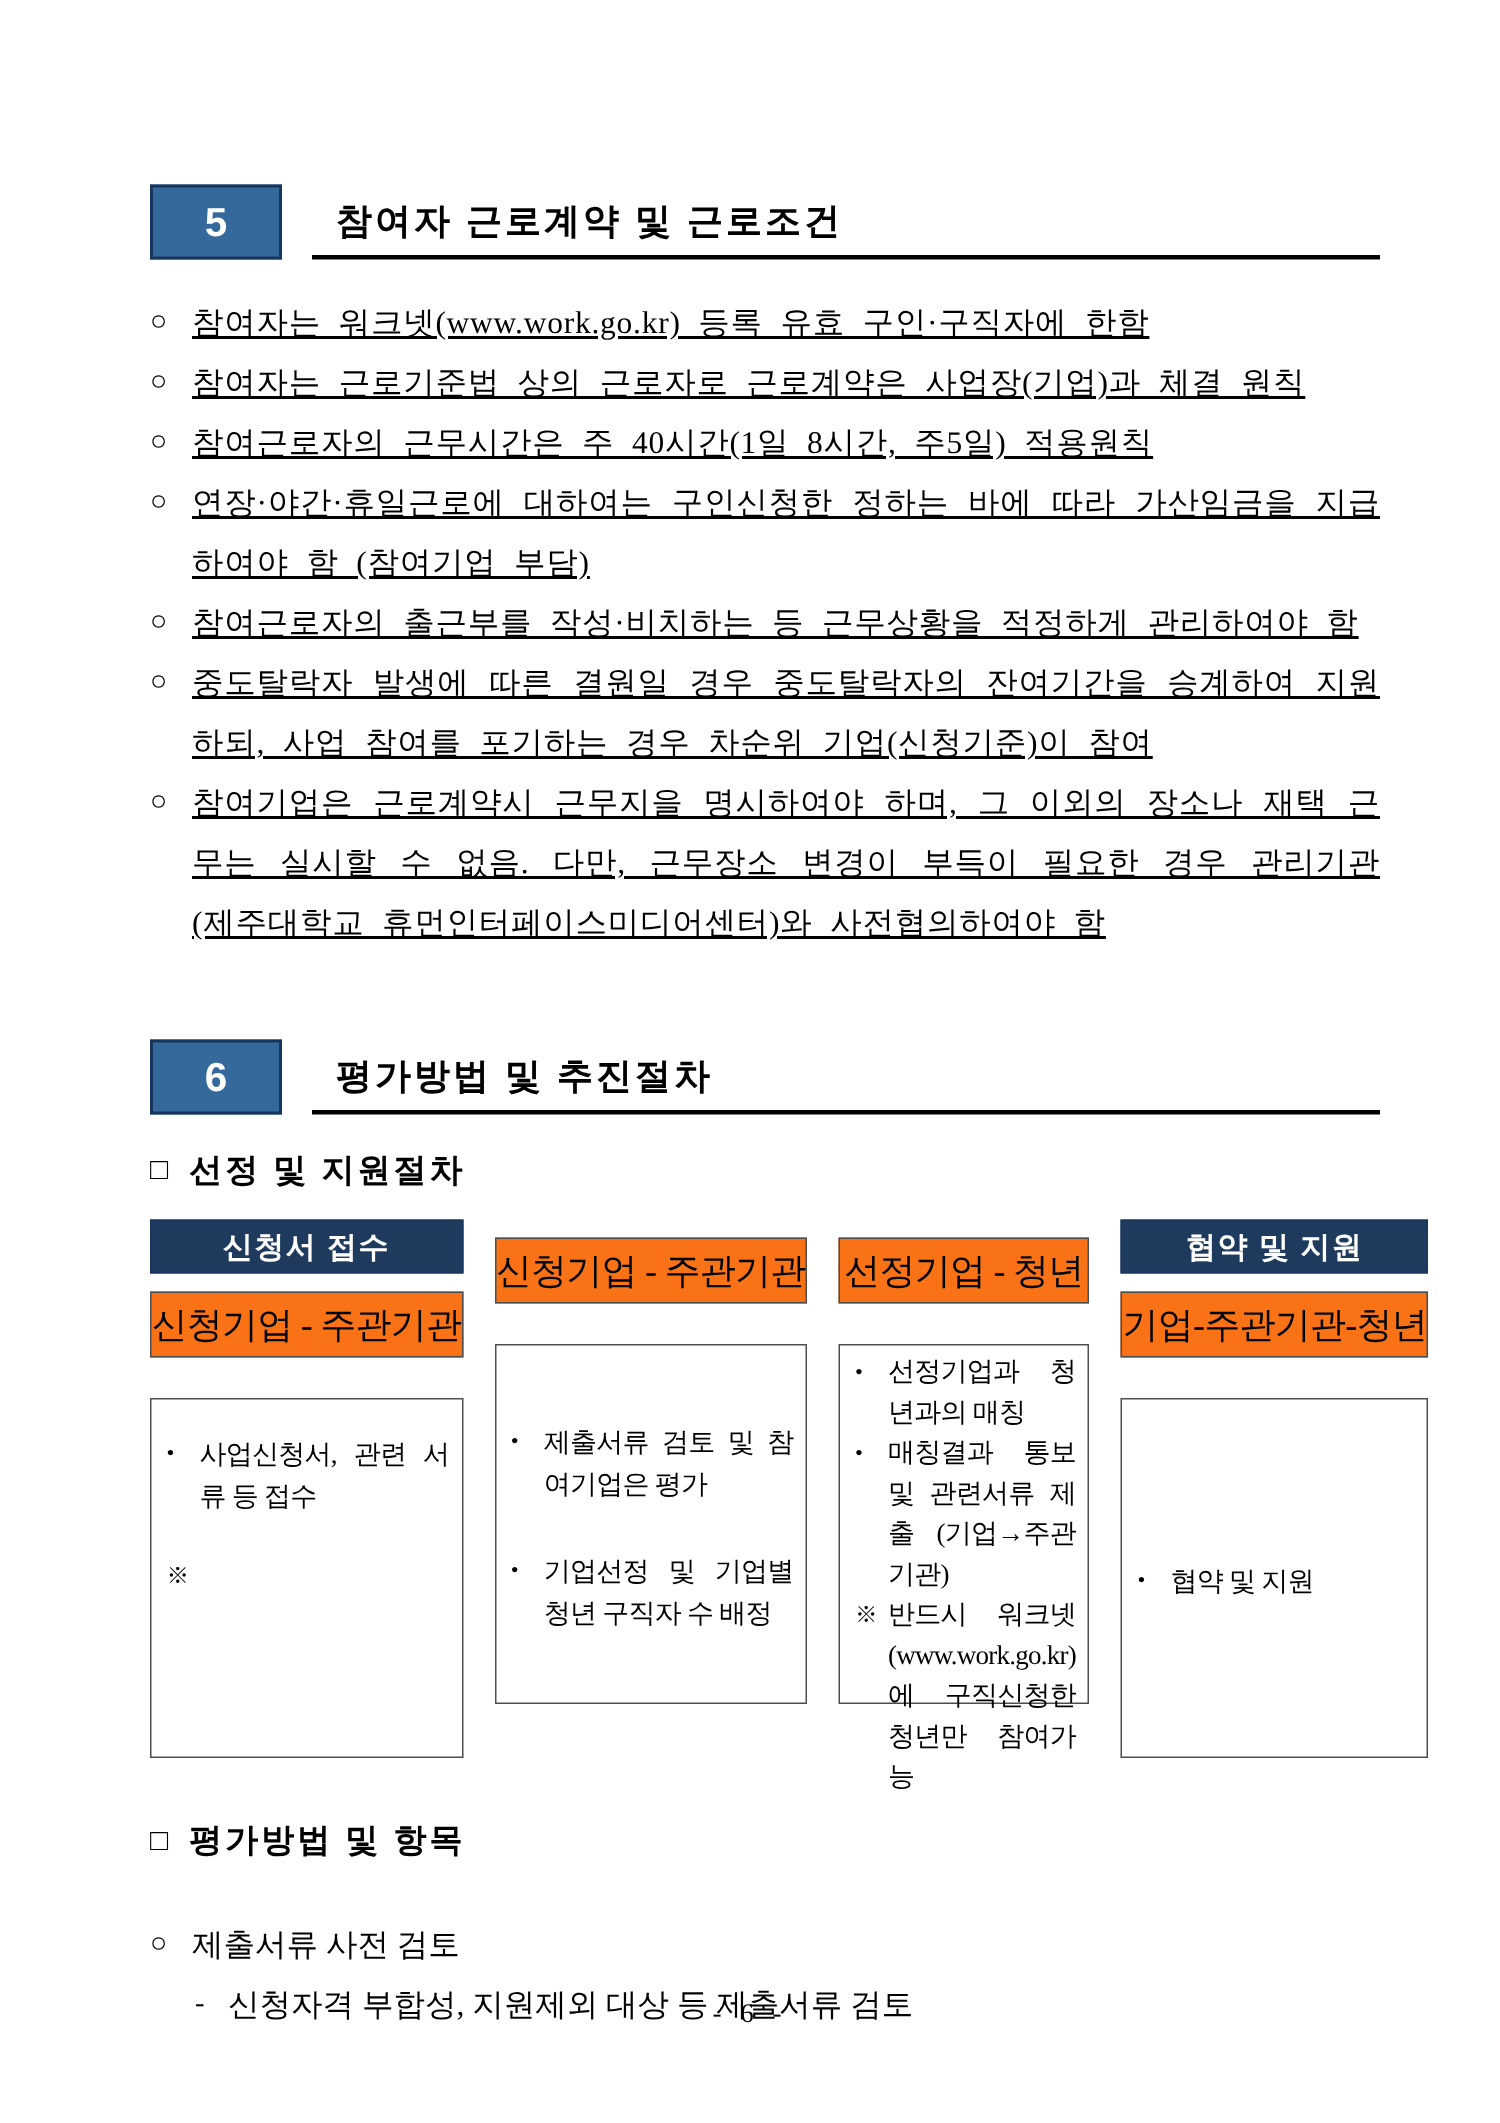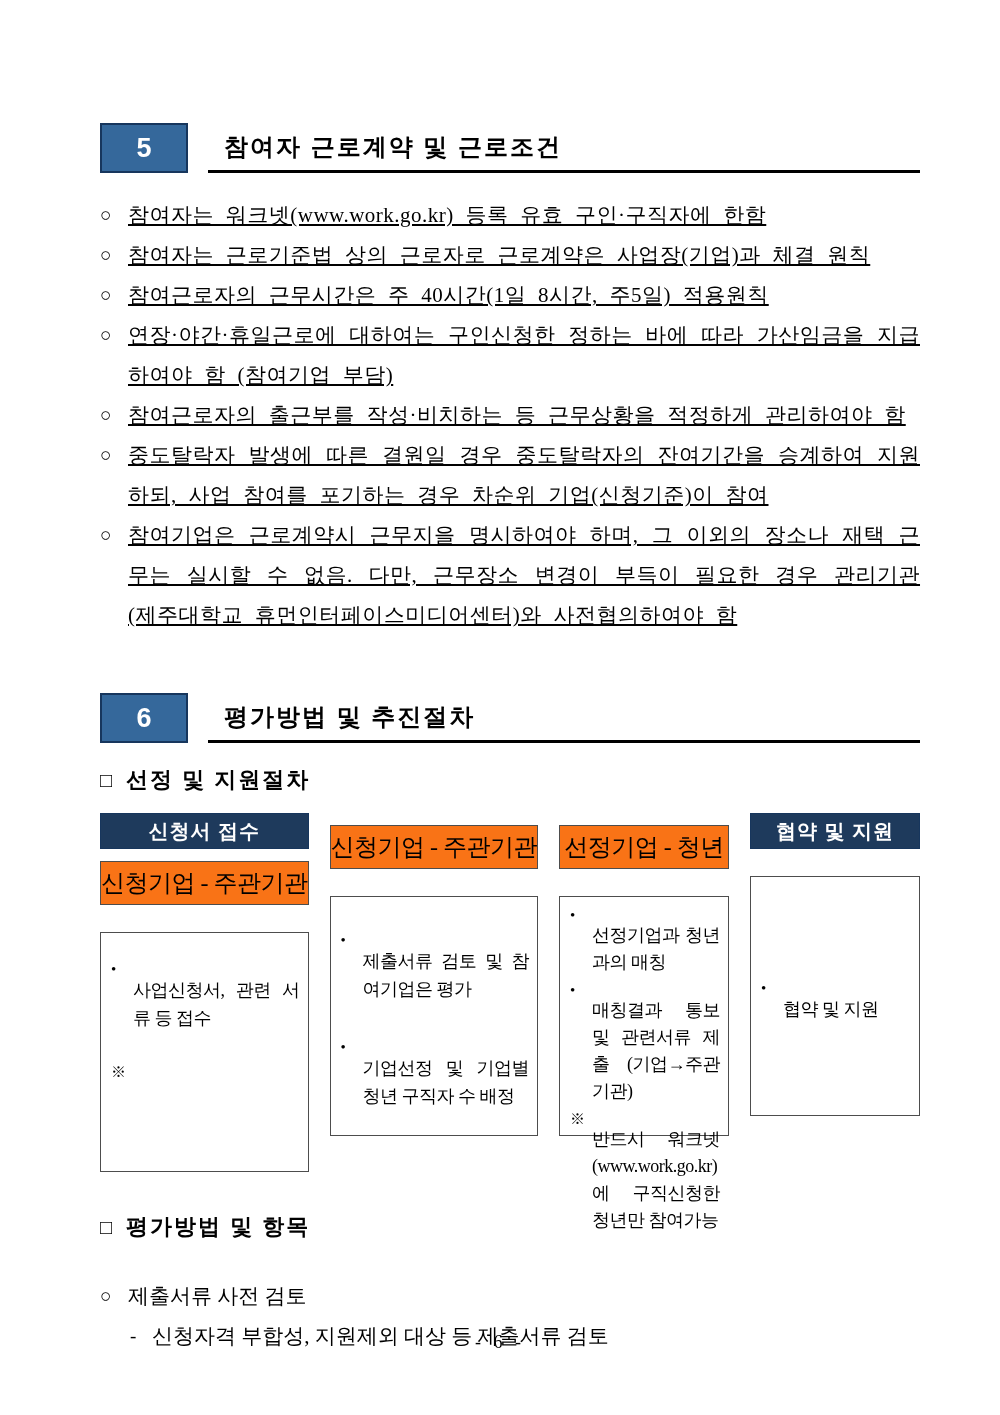--- a/index.html
+++ b/index.html
@@ -144,21 +144,20 @@
   .content-box .item .m{
     width:22px;
     min-width:22px;
     font-size:15px;
     line-height:28px;
   }
   .content-box .item .t{
     flex:1;
     text-align:justify;
     letter-spacing:-0.5px;
-    margin-top:21px;
   }
   .cb-1 .item + .item{margin-top:26px;}
   .cb-1{padding-top:22px;}
   .cb-2{justify-content:center;}
   .cb-2 .item + .item{margin-top:30px;}
   .cb-3 .item{line-height:27px;}
   .cb-3{padding-top:4px;}
   .cb-4{justify-content:center;}
   
   .eval{margin-top:34px;}
@@ -291,20 +290,21 @@
           </div>
           <div class="item">
             <span class="m">※</span>
             <span class="t">반드시 워크넷 (www.work.go.kr)에 구직신청한 청년만 참여가능</span>
           </div>
         </div>
       </div>
 
       <div>
         <div class="proc-header">협약 및 지원</div>
+        <div class="party-box">기업-주관기관-청년</div>
         <div class="content-box cb-4">
           <div class="item">
             <span class="m">•</span>
             <span class="t">협약 및 지원</span>
           </div>
         </div>
       </div>
 
     </div>
 

